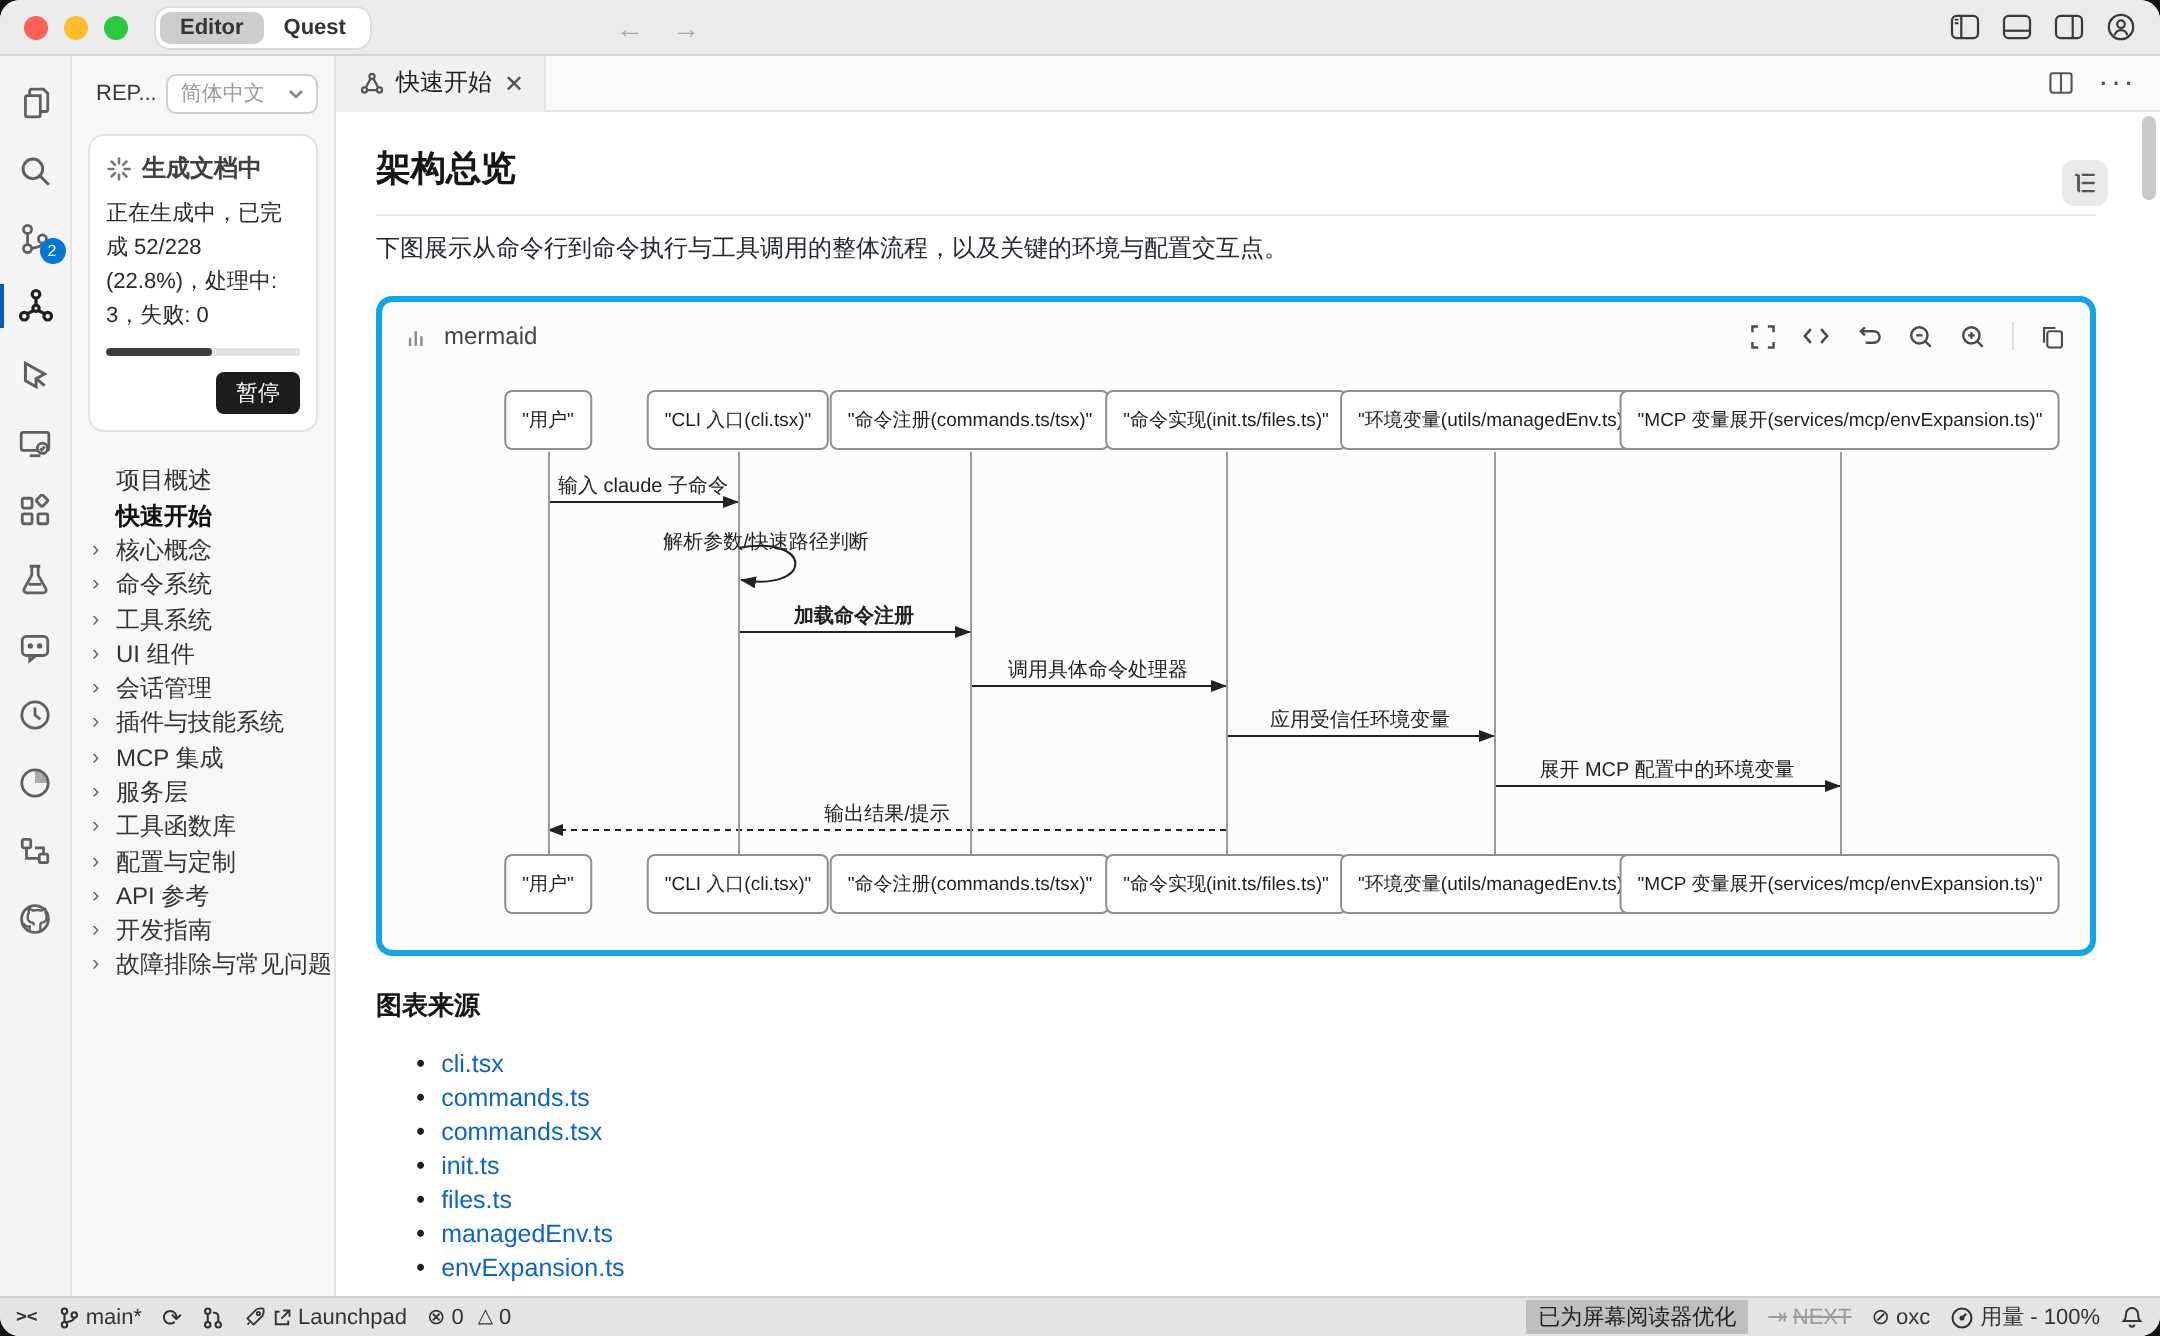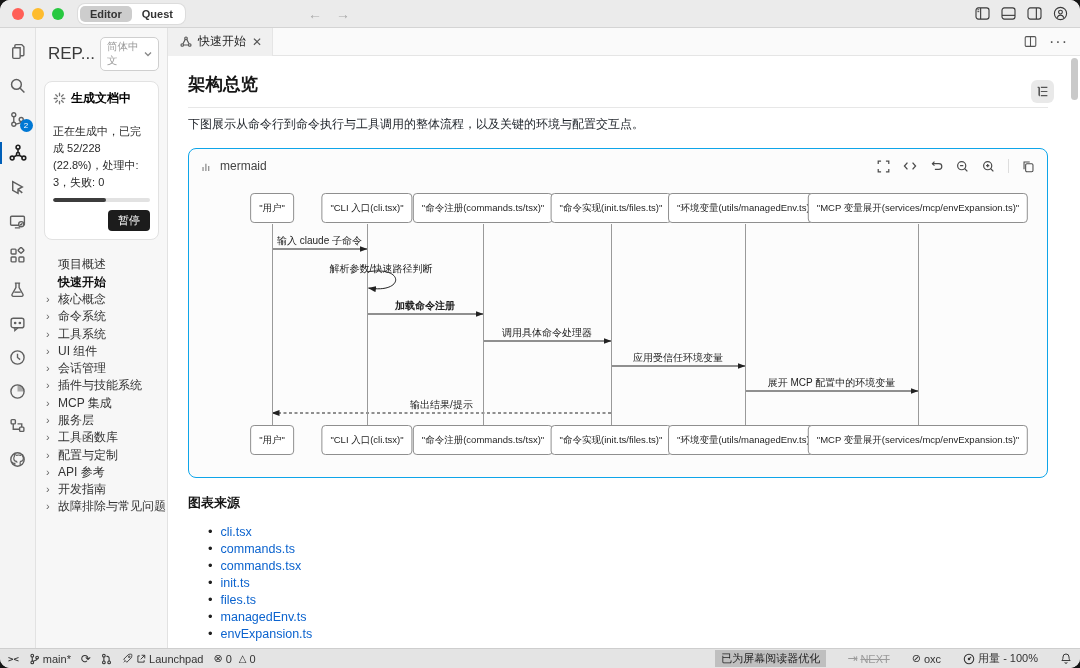--- a/index.html
+++ b/index.html
@@ -22,64 +22,64 @@
   
   .main { display:flex; height:620px; }
   .activitybar { width:36px; background:#f4f4f4; border-right:1px solid #e2e2e2; display:flex; flex-direction:column; align-items:center; padding-top:6px; }
   .abtn { position:relative; width:36px; height:34px; display:flex; align-items:center; justify-content:center; color:#5f5f5f; }
   .abtn.active { color:#1f1f1f; }
   .abtn.active::before { content:""; position:absolute; left:0; top:6px; bottom:6px; width:2px; background:#005fb8; }
   .abtn .badge { position:absolute; right:3px; bottom:4px; min-width:13px; height:13px; border-radius:7px; background:#0078d4; color:#fff; font-size:8px; line-height:13px; text-align:center; padding:0 2px; }
 
   .sidebar { width:132px; background:#f7f7f7; border-right:1px solid #e2e2e2; position:relative; font-size:12px; }
   .reprow { display:flex; align-items:center; gap:5px; padding:9px 8px 6px 12px; }
-  .replabel { font-size:17px; color:#3a3a3a; }
+  .replabel { font-size:11px; color:#3a3a3a; }
   .langselect { flex:1; display:flex; align-items:center; justify-content:space-between; background:#fff; border:1px solid #cfcfcf; border-radius:5px; padding:2px 6px; font-size:10.5px; color:#9a9a9a; }
   .gencard { margin:4px 8px 0 8px; background:#fff; border:1px solid #e2e2e2; border-radius:8px; padding:8px; }
-  .gentitle { display:flex; align-items:center; gap:5px; font-size:12px; font-weight:700; color:#000000; }
-  .genbody { margin-top:16px; font-size:11px; line-height:1.55; color:#2a2a2a; }
+  .gentitle { display:flex; align-items:center; gap:5px; font-size:12px; font-weight:700; color:#404040; }
+  .genbody { margin-top:6px; font-size:11px; line-height:1.55; color:#2a2a2a; }
   .pbar { margin-top:7px; height:4px; background:#e2e2e2; border-radius:2px; overflow:hidden; }
   .pfill { height:100%; background:#3c3c3c; border-radius:2px; }
   .pausewrap { display:flex; justify-content:flex-end; margin-top:8px; }
   .pausebtn { background:#1c1c1c; color:#fff; font-size:11px; padding:3px 10px; border-radius:4px; }
   .tree { margin-top:16px; }
   .tree-item { display:flex; align-items:center; height:17.3px; padding-left:10px; color:#333; cursor:default; }
   .tree-item .chev { width:12px; font-size:11px; color:#666; line-height:1; }
   .tree-item.active span:last-child { font-weight:700; color:#111; }
 
   
   .editor { flex:1; display:flex; flex-direction:column; background:#fff; position:relative; }
   .tabstrip { height:28px; background:#fafafa; border-bottom:1px solid #e5e5e5; display:flex; align-items:center; position:relative; }
   .tab { height:28px; display:flex; align-items:center; gap:6px; padding:0 10px 0 12px; background:#f0f0f0; border-right:1px solid #e5e5e5; font-size:12px; color:#1f1f1f; }
   .tab .x { color:#555; font-size:12px; }
   .striptools { position:absolute; right:12px; display:flex; gap:12px; color:#555; align-items:center; }
   .content { position:relative; flex:1; overflow:hidden; }
   .scrollthumb { position:absolute; right:2px; top:2px; width:7px; height:42px; background:#c9c9c9; border-radius:4px; }
   .page-title { position:absolute; left:20px; top:16px; width:860px; font-size:17.5px; font-weight:700; color:#171717; padding-bottom:11px; border-bottom:1px solid #e7e7e7; }
   .tocbtn { position:absolute; right:26px; top:24px; width:23px; height:23px; background:#e9e9e9; border-radius:6px; display:flex; align-items:center; justify-content:center; color:#555; }
   .para { position:absolute; left:20px; top:60px; font-size:12px; color:#24292f; }
-  .mcard { position:absolute; left:20px; top:92px; width:860px; height:330px; border:1px solid #0ea5e9; border-radius:8px; background:#fcfcfc; }
+  .mcard { position:absolute; left:20px; top:92px; width:860px; height:330px; border:3px solid #0ea5e9; border-radius:8px; background:#fcfcfc; }
   .mheader { position:absolute; left:0; right:0; top:0; height:34px; display:flex; align-items:center; padding:0 12px; color:#57606a; }
   .mname { font-size:12px; margin-left:6px; color:#444; }
   .mtools { margin-left:auto; display:flex; align-items:center; gap:13px; color:#4b4b4b; }
   .mdiv { width:1px; height:14px; background:#ddd; }
   .pbox { position:absolute; transform:translateX(-50%); background:#fff; border:1px solid #8f8f8f; border-radius:4px; font-size:9.5px; color:#1f1f1f; padding:0 8px; height:30px; display:flex; align-items:center; white-space:nowrap; }
   .lifeline { position:absolute; width:1px; background:#9a9a9a; }
   .mlabel { position:absolute; transform:translateX(-50%); font-size:10px; color:#222; white-space:nowrap; }
   .dsvg { position:absolute; left:0; top:0; pointer-events:none; }
   .sources { position:absolute; left:20px; top:438px; font-size:13px; font-weight:700; color:#171717; }
   .linklist { position:absolute; left:40px; top:467px; list-style:none; }
   .linklist li { height:17px; font-size:12.5px; display:flex; align-items:center; }
   .linklist li::before { content:"•"; color:#1f1f1f; margin-right:8px; font-size:13px; }
   .linklist a { color:#0b63ce; text-decoration:none; }
 
   
   .statusbar { height:20px; background:#e4e4e4; border-top:1px solid #cecece; display:flex; align-items:center; padding:0 8px; font-size:11px; color:#333; gap:10px; }
   .sb-item { display:flex; align-items:center; gap:3px; }
-  .sb-right { margin-left:auto; display:flex; align-items:center; gap:22px; }
+  .sb-right { margin-left:auto; display:flex; align-items:center; gap:10px; }
   .sb-chip { background:#bfbfbf; padding:1px 6px; color:#1f1f1f; }
   .sb-dim { color:#9b9b9b; text-decoration:line-through; }
   .mono { font-family:"DejaVu Sans Mono",monospace; }
   svg { flex:none; }
 </style>
 </head>
 <body>
 
 <div class="window">
 

